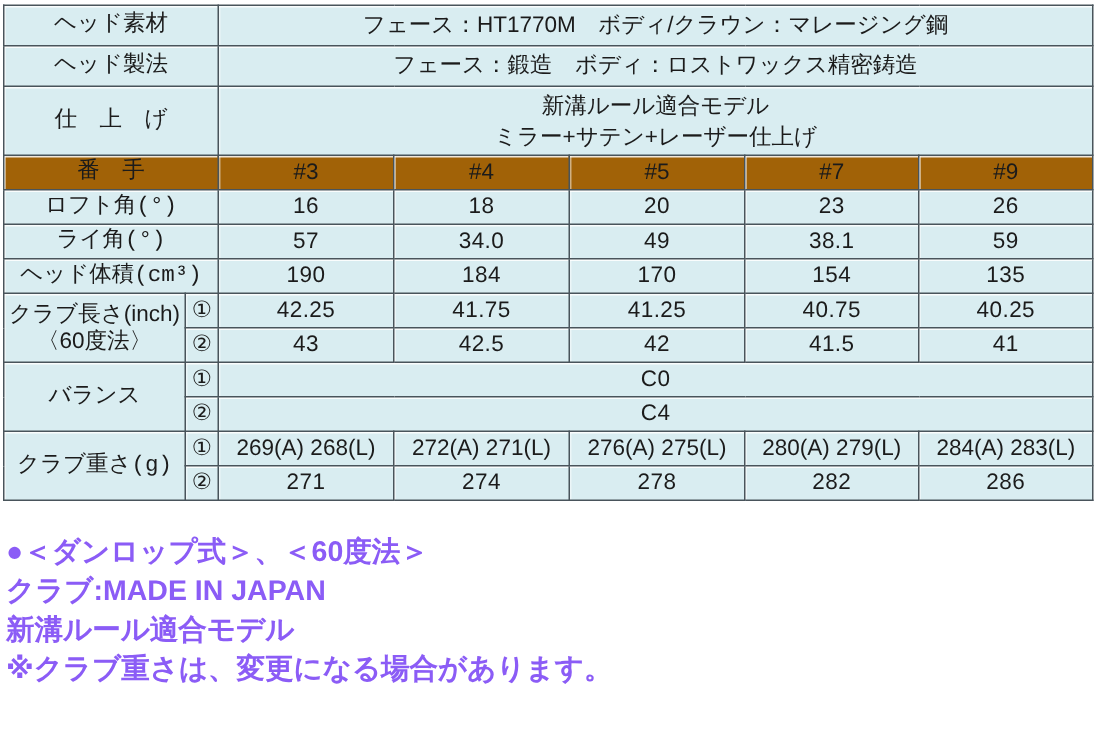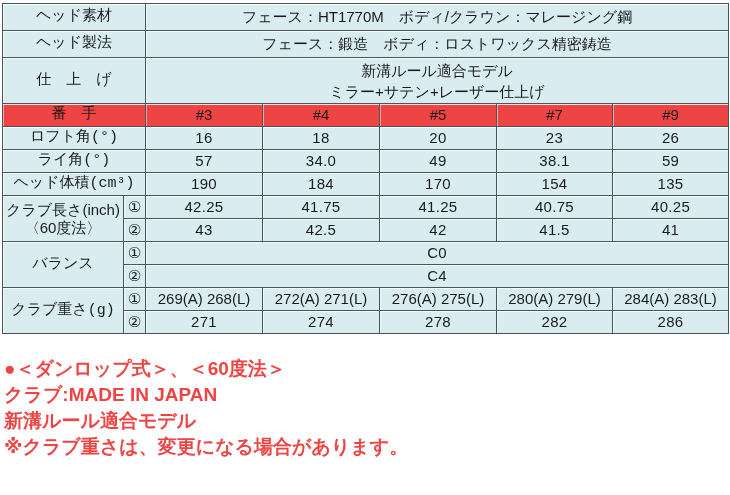--- a/index.html
+++ b/index.html
@@ -17,33 +17,33 @@
   table.spec td{
     border:1px solid #49545b;
     background:#d9edf1;
     box-shadow:inset 0 1px 0 rgba(255,255,255,.85), inset 1px 0 0 rgba(255,255,255,.5);
     padding:0;text-align:center;vertical-align:middle;
     font-size:15px;line-height:1.15;white-space:nowrap;overflow:hidden;
   }
   tr.h27{height:27px}
   tr.h46{height:46px}
   tr.h23{height:23px}
-  tr.hdr td{background:#ef4444;}
+  tr.hdr td{background:#a16207;}
   td.lbl{font-size:15px;font-family:Liberation Mono, monospace;}
   td.lbl2{font-size:14.5px;}
   td.txt{text-align:left;padding-left:9px;font-size:15px;}
   td.txt .tline{line-height:21px;}
   td.num{font-size:17px;letter-spacing:.3px;}
   td.colhead{font-size:17px;}
   td.tight{font-size:15.5px;letter-spacing:0;}
   td.sub{font-size:14px;}
 
   .notes{
     position:absolute;left:4px;top:356px;width:720px;
-    font-size:19px;line-height:26px;font-weight:bold;color:#ef4444;
+    font-size:19px;line-height:26px;font-weight:bold;color:#8b5cf6;
   }
   .notes div{white-space:nowrap;}
 </style>
 </head>
 <body>
 
 <div class="page">
 
   <table class="spec">
     <colgroup>

